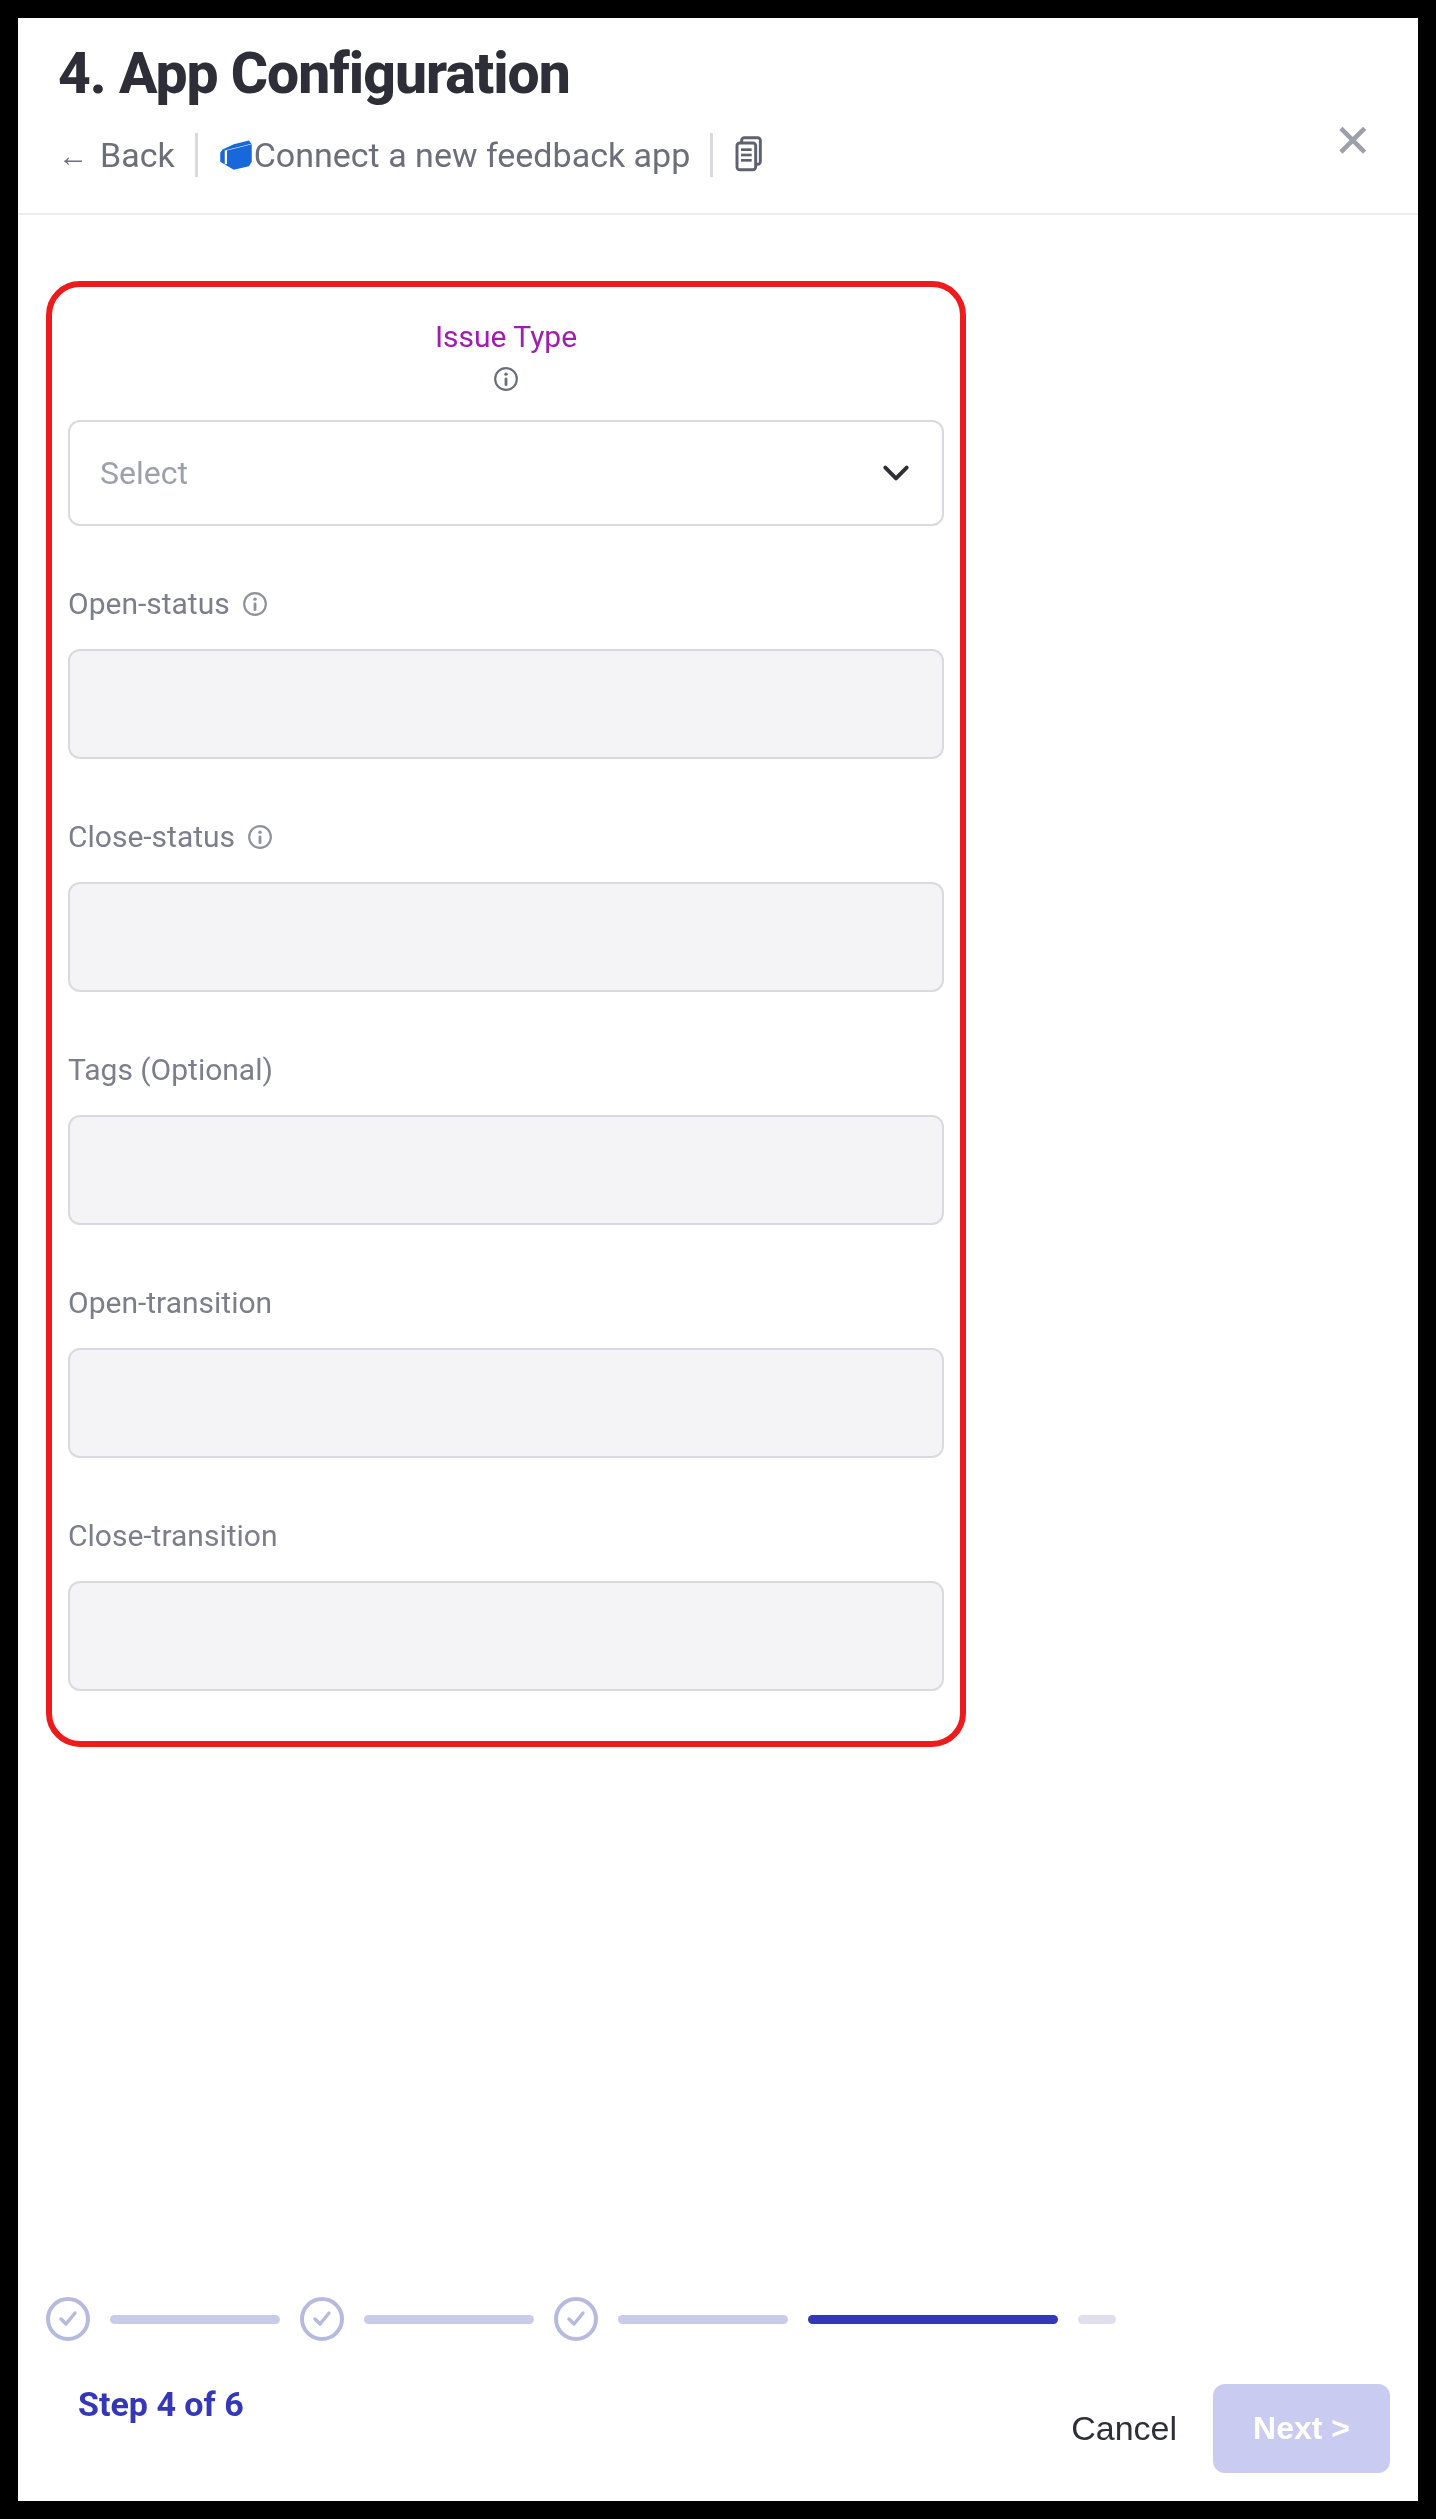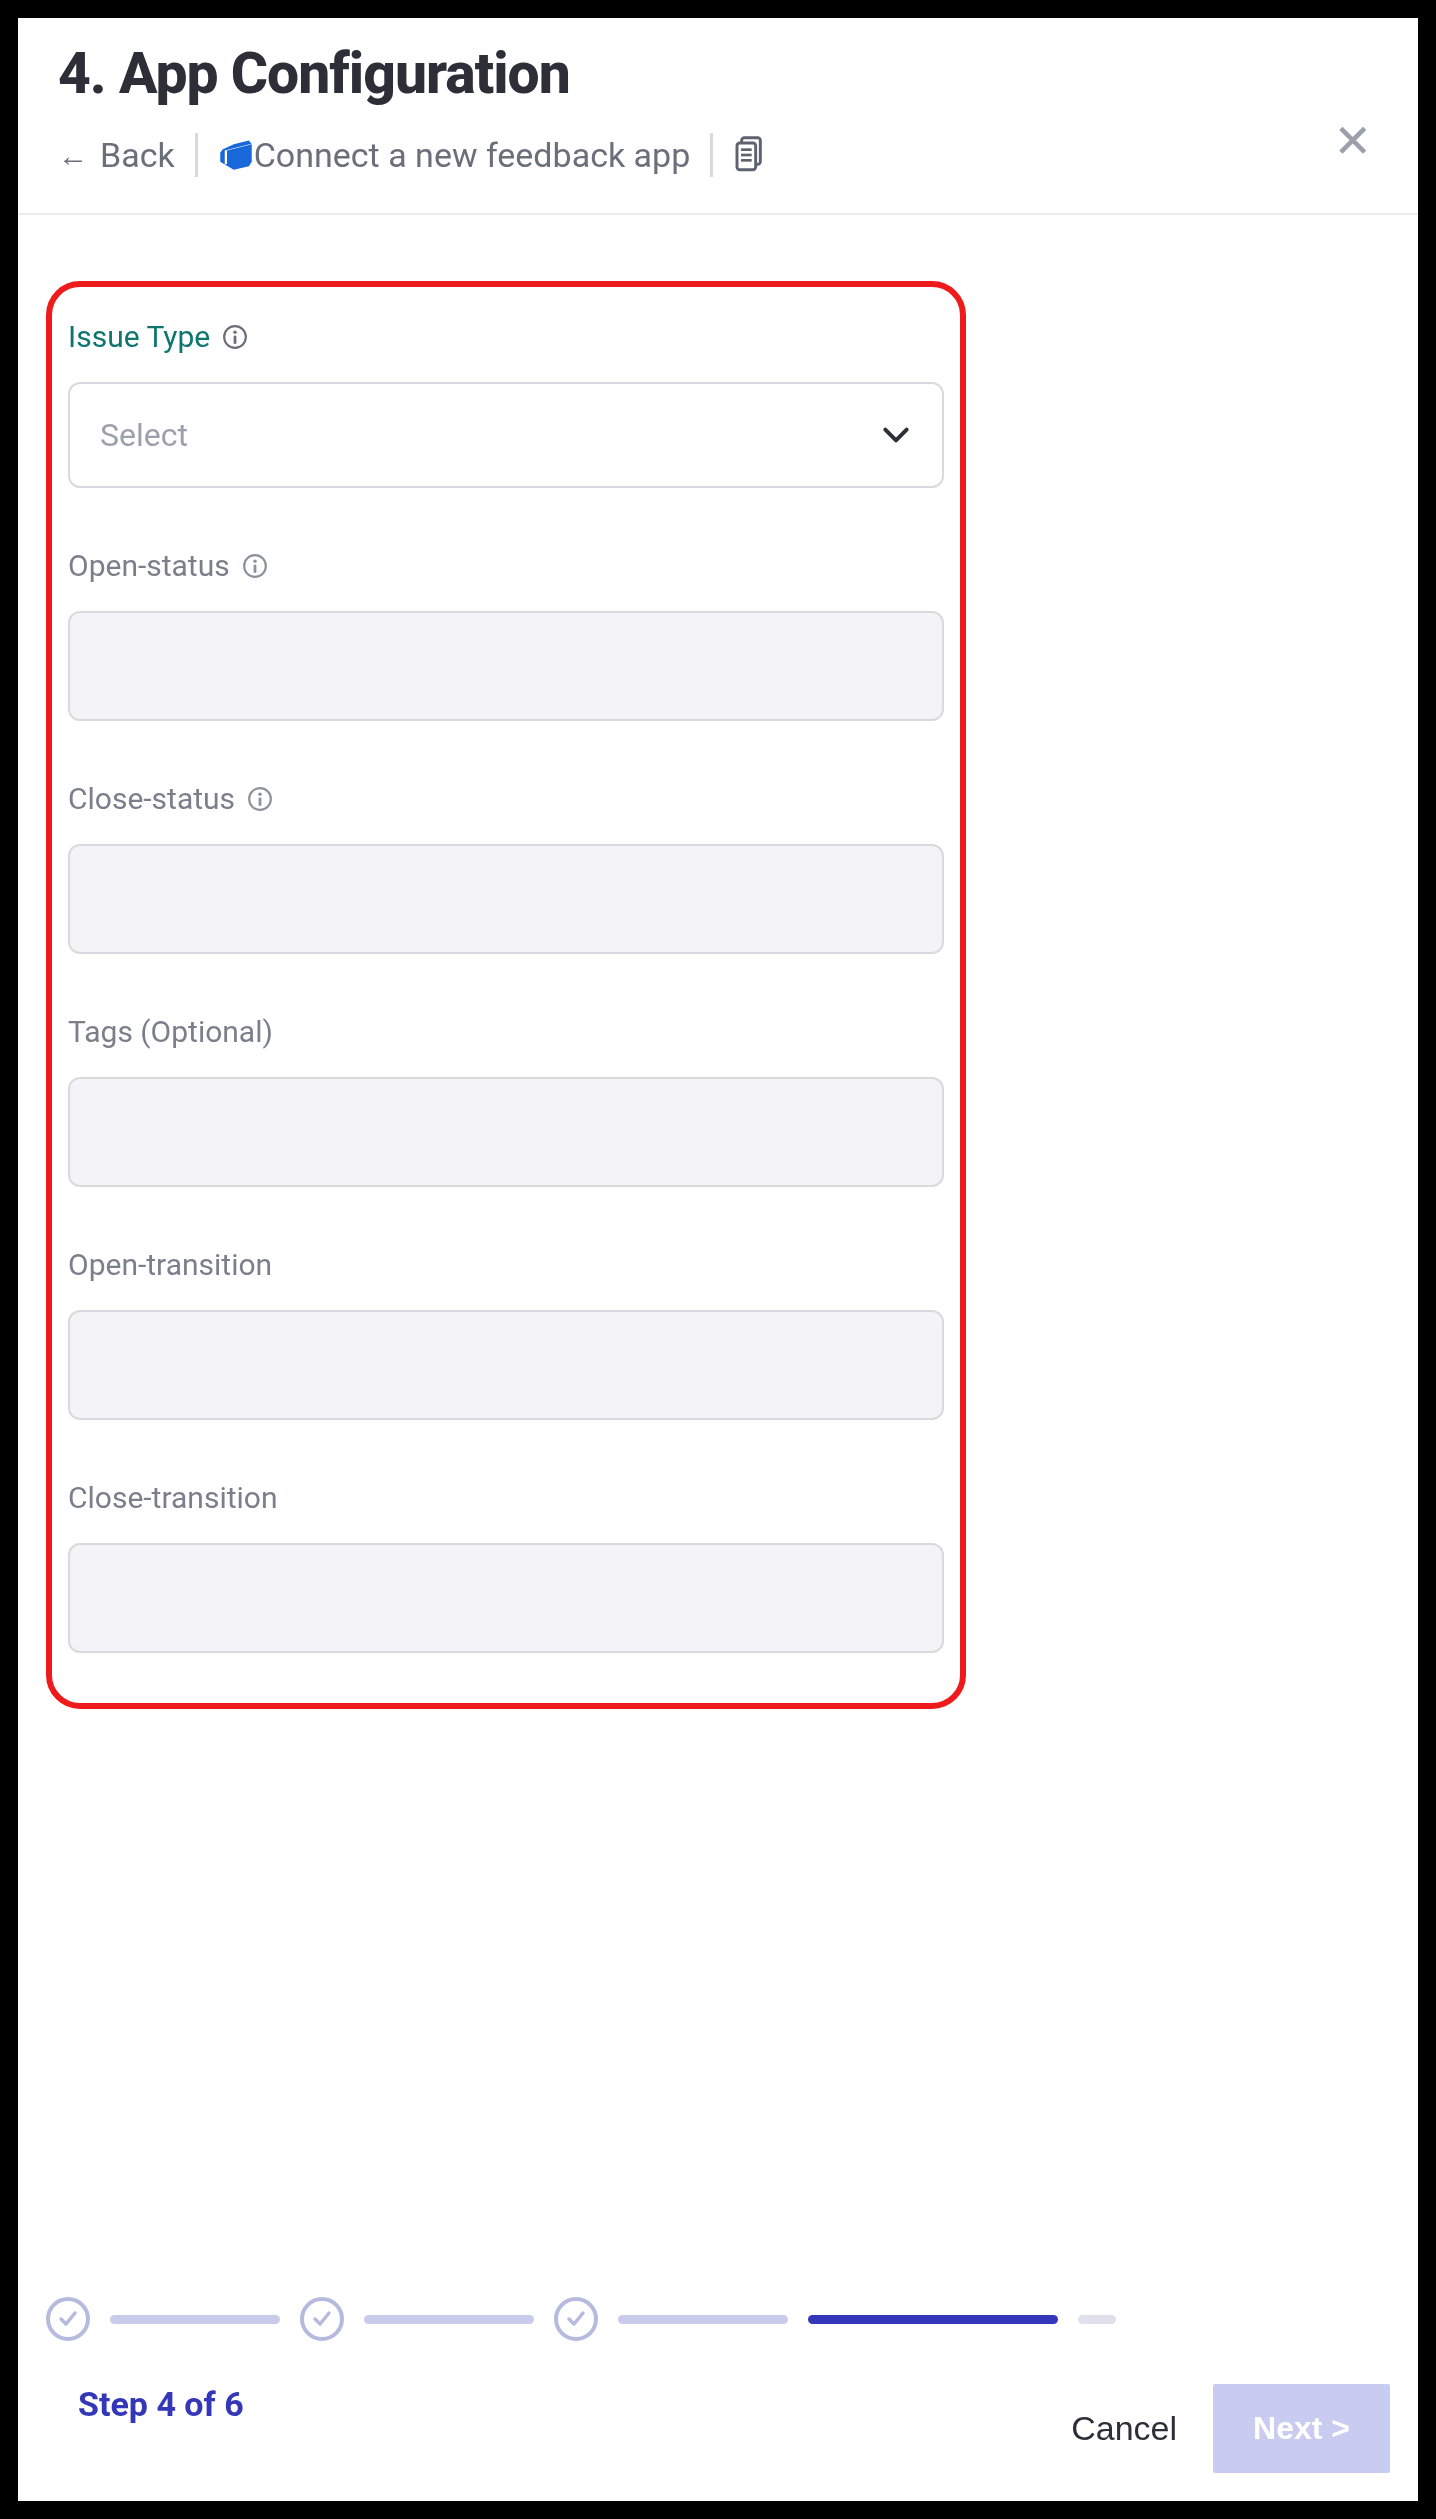--- a/index.html
+++ b/index.html
@@ -94,21 +94,21 @@
     }
     .field:last-child { margin-bottom: 0; margin-top: 46px; }
     .field-label {
       display: flex;
       align-items: center;
       gap: 12px;
       font-size: 30px;
       color: #7b7f8b;
       margin-bottom: 28px;
     }
-    .field-label.primary { color: #0f766e; }
+    .field-label.primary { color: #a21caf; flex-direction: column; }
     .info-svg {
       width: 26px;
       height: 26px;
       flex-shrink: 0;
     }
     .select-box {
       height: 106px;
       border: 2px solid #d9d9df;
       border-radius: 12px;
       display: flex;
@@ -192,21 +192,21 @@
       background: none;
       border: none;
       cursor: pointer;
     }
     .next-btn {
       background: #c9ccf0;
       color: #fff;
       font-size: 32px;
       font-weight: 700;
       border: none;
-      border-radius: 2px;
+      border-radius: 12px;
       padding: 26px 40px;
       cursor: pointer;
     }
   </style>
 </head>
 <body>
 
 <div class="frame">
 
   <div class="header">

